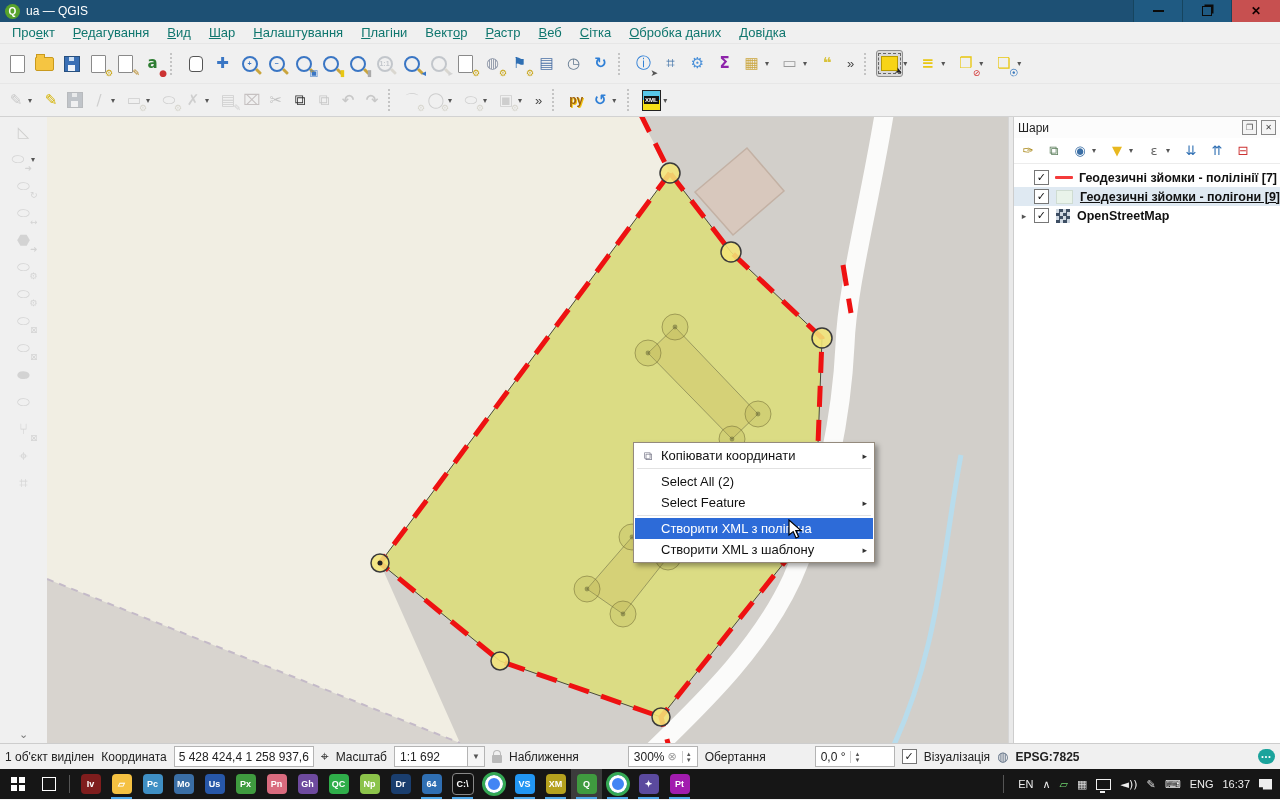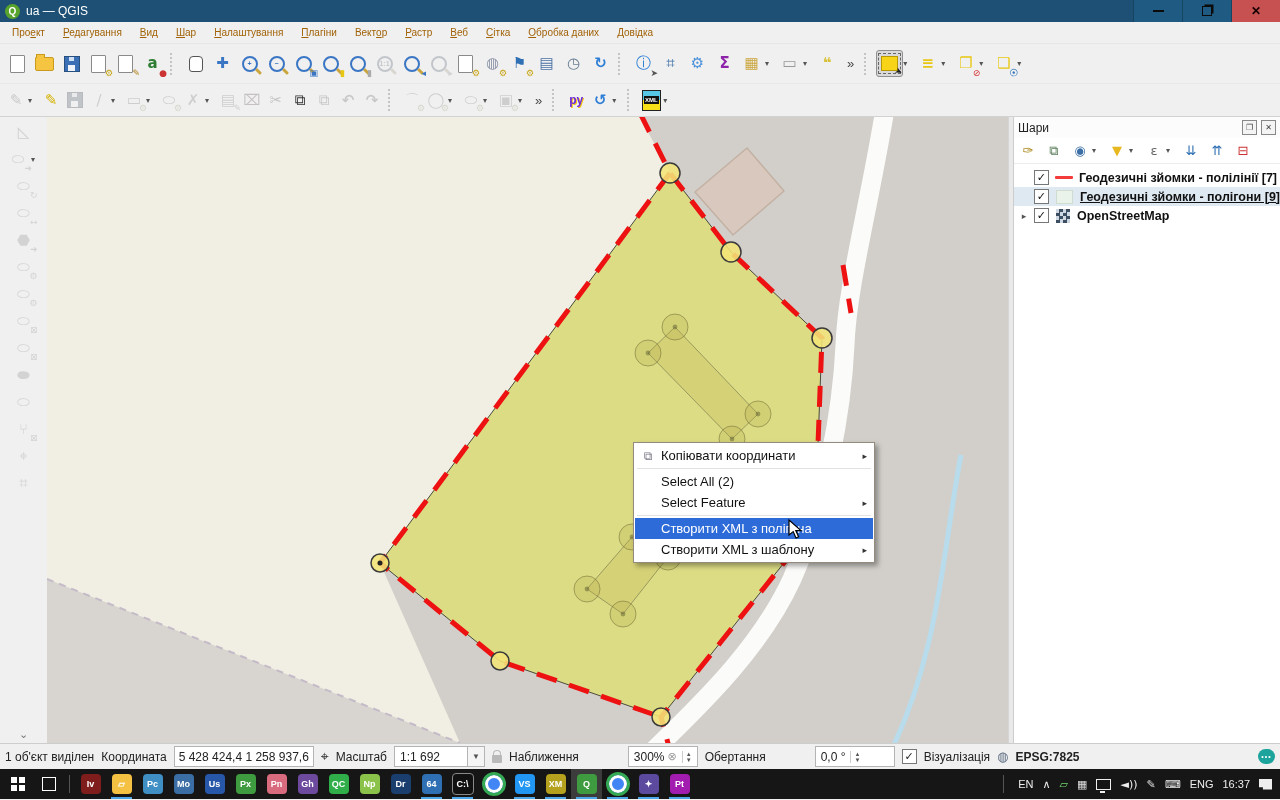--- a/index.html
+++ b/index.html
@@ -9,21 +9,21 @@
   .titlebar{height:22px;background:#1d5074;display:flex;align-items:center;color:#fff;font-size:12px;}
   .qlogo{width:15px;height:15px;border-radius:50%;background:#58a32c;color:#fff;font-weight:bold;
     font-size:10px;display:flex;align-items:center;justify-content:center;margin:0 6px 0 5px;}
   .wcontrols{margin-left:auto;display:flex;height:22px;}
   .wbtn{width:48px;height:22px;display:flex;align-items:center;justify-content:center;
     background:#1f5a82;border-left:1px solid #16455f;}
   .wbtn .minbar{width:11px;height:2px;background:#0b0b0b;}
   .wbtn .restbox{width:8px;height:8px;border:1.5px solid #0b0b0b;box-shadow:2px -2px 0 -0.5px #0b0b0b;}
   .wbtn.close{background:#c75050;color:#140000;font-weight:bold;font-size:12px;}
   
-  .menubar{height:21px;display:flex;align-items:center;background:#f0f0f0;font-size:10px;color:#a16207;
+  .menubar{height:21px;display:flex;align-items:center;background:#f0f0f0;font-size:13px;color:#0f766e;
     border-bottom:1px solid #e6e6e6;padding-left:3px;}
   .menu-item{padding:2px 9px;white-space:nowrap;}
   .menu-item u{text-decoration:underline;}
   
   .toolbar{display:flex;align-items:center;background:#f0f0f0;}
   .row1{height:39px;border-bottom:1px solid #e7e7e7;padding-left:4px;}
   .row2{height:32px;border-bottom:1px solid #d2d2d2;padding-left:4px;}
   .tb-wrap{display:flex;align-items:center;}
   .tbtn{width:27px;height:27px;border:1px solid transparent;border-radius:3px;background:none;
     display:flex;align-items:center;justify-content:center;position:relative;padding:0;}
@@ -44,21 +44,21 @@
   .i-hand{width:12px;height:14px;background:#fff;border:1.5px solid #555;border-radius:4px 4px 3px 3px;}
   .i-zoom{width:12px;height:12px;border:2px solid #3a76c4;border-radius:50%;position:relative;
     display:flex;align-items:center;justify-content:center;font-size:7px;font-weight:bold;color:#3a76c4;}
   .i-zoom::after{content:"";position:absolute;width:7px;height:3px;background:#caa53d;border-radius:1px;
     right:-6px;bottom:-3px;transform:rotate(45deg);}
   .i-select{width:15px;height:13px;background:#f7d417;border:1px solid #b89a00;position:relative;outline:1px dashed #666;outline-offset:2px;}
   .i-select::after{content:"➤";position:absolute;right:-5px;bottom:-6px;font-size:9px;color:#222;transform:rotate(28deg);}
   .i-xml{width:17px;height:19px;border:1px solid #222;background:linear-gradient(180deg,#57c7e8 50%,#f7e017 50%);
     display:flex;align-items:center;justify-content:center;}
   .i-xml span{background:#111;color:#fff;font-size:6px;font-weight:bold;padding:1px 1px;line-height:1;}
-  .py-glyph{font-size:12px;font-weight:bold;color:#6d28d9;text-shadow:1px 1px 0 #f2c511;}
+  .py-glyph{font-size:12px;font-weight:bold;color:#a16207;text-shadow:1px 1px 0 #f2c511;}
   
   .workspace{display:flex;height:626px;}
   .lefttools{width:47px;background:#f0f0f0;display:flex;flex-direction:column;align-items:center;
     padding-top:2px;gap:1px;}
   .lefttools .tbtn{width:26px;height:26px;}
   .lt-chevron{margin-top:auto;margin-bottom:6px;color:#777;font-size:11px;line-height:.5;}
   .canvas{width:961px;height:626px;position:relative;overflow:hidden;background:#f1eee3;}
   .splitter{width:4px;background:#e9e9e9;border-left:1px solid #d5d5d5;}
   
   .ctxmenu{position:absolute;left:586px;top:325px;width:238px;background:#fff;border:1px solid #948a7d;

